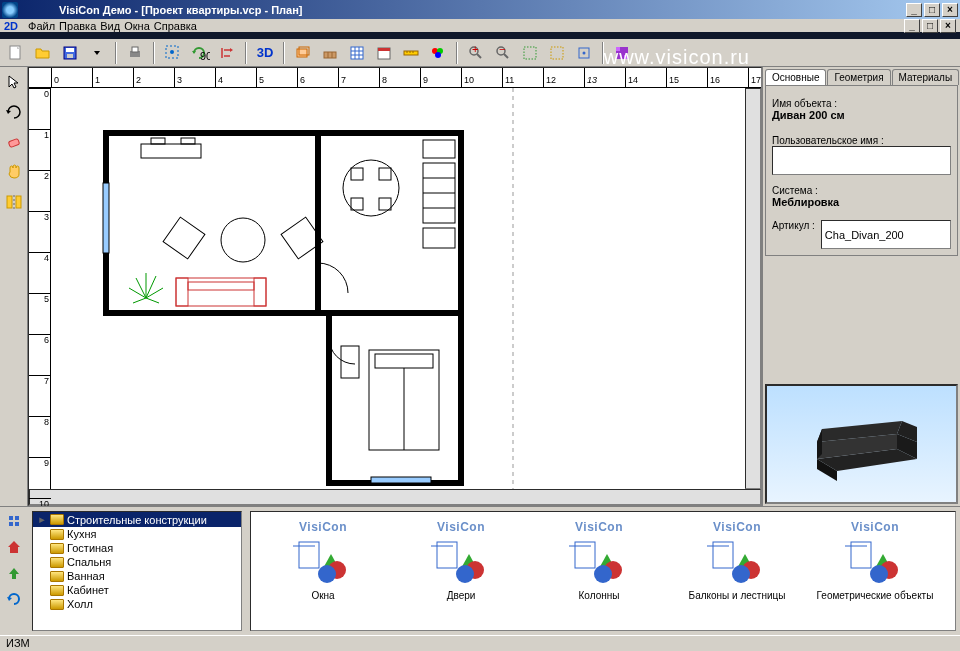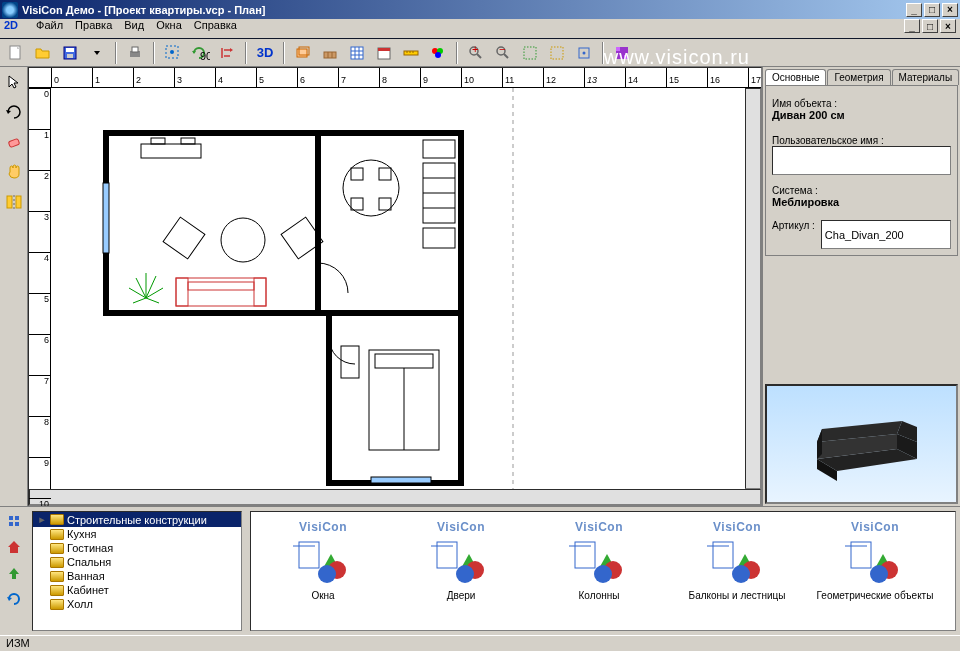--- a/index.html
+++ b/index.html
@@ -1,26 +1,26 @@
 <!DOCTYPE html>
 <html><head>
 <meta charset="utf-8">
 <style>
 * { box-sizing: border-box; margin: 0; padding: 0; font-family: Tahoma, sans-serif; font-size: 11px; }
 body { background: #d4d0c8; width: 960px; height: 651px; overflow: hidden; position: relative; }
 
 
-.titlebar { background: linear-gradient(to right,#0a246a,#a6caf0); height: 19px; display: flex; align-items: center; color: #fff; padding: 0 2px; }
+.titlebar { background: linear-gradient(to right,#0a246a,#a6caf0); height: 19px; display: flex; align-items: center; color: #fff; padding: 0 2px; gap: 37px; }
 .titlebar .icon { width: 16px; height: 16px; margin-right: 4px; background: radial-gradient(circle,#8cf 30%,#048 70%); border-radius: 2px; }
 .titlebar .title { flex: 1; font-weight: bold; }
 .titlebar .winbtn { width: 16px; height: 14px; background: #d4d0c8; border: 1px solid #fff; border-right-color:#404040; border-bottom-color:#404040; margin-left: 2px; display:flex; align-items:center; justify-content:center; font-family: Arial; font-size: 10px; font-weight:bold; color:#000;}
 .titlebar .winbtns { display: flex; }
 
 
-.menubar { background: #d4d0c8; height: 20px; display: flex; padding: 0 4px; gap: 12px; border-bottom: 1px solid #0f172a;}
+.menubar { background: #d4d0c8; height: 20px; display: flex; align-items: center; padding: 0 4px; gap: 4px; border-bottom: 7px solid #0f172a;}
 .menubar .twoD { font-weight: bold; color: #0033cc; margin-right: 6px;}
 .menubar .mitem { color: #000; cursor: default; }
 .menubar .childbtns { margin-left: auto; display: flex; }
 .menubar .winbtn { width: 16px; height: 14px; background: #d4d0c8; border: 1px solid #fff; border-right-color:#404040; border-bottom-color:#404040; margin-left: 2px; display:flex; align-items:center; justify-content:center; font-size:10px; font-weight:bold;}
 
 
 .toolbar { background: #d4d0c8; height: 28px; display: flex; align-items: center; padding: 2px 4px; border-bottom: 1px solid #808080; gap: 3px;}
 .tbtn { width: 24px; height: 24px; border: 1px solid transparent; display:flex; align-items:center; justify-content:center; }
 .tsep { width: 2px; height: 22px; border-left: 1px solid #808080; border-right: 1px solid #fff; margin: 0 3px;}
 .t3d { font-weight: bold; color: #0033cc; font-size: 13px; }

